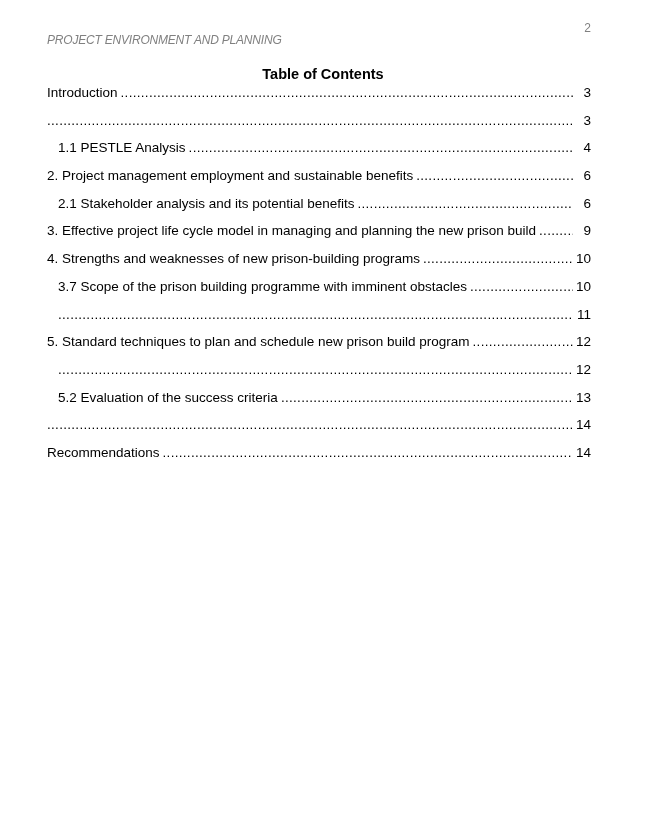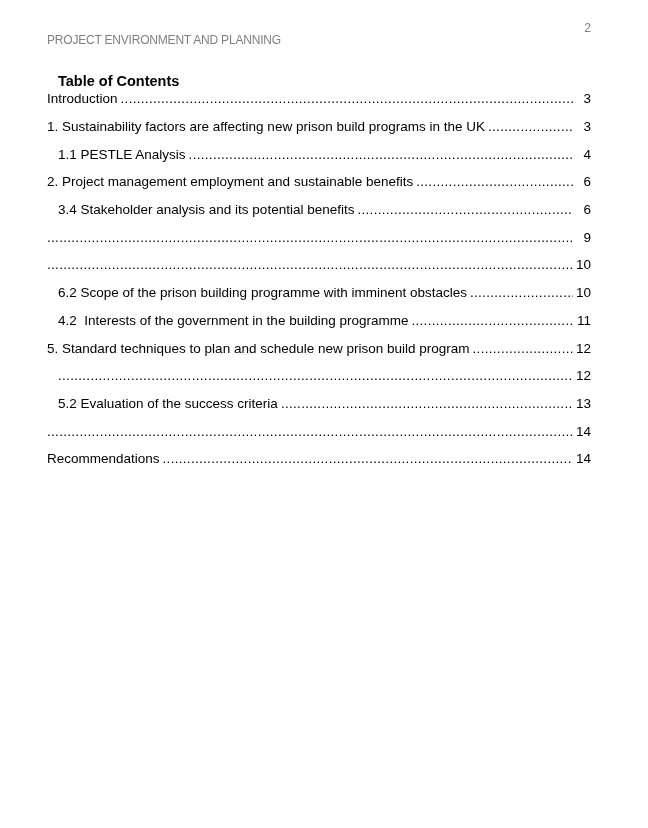--- a/index.html
+++ b/index.html
@@ -17,48 +17,49 @@
     overflow: hidden;
   }
   .running-head {
     position: absolute;
     left: 47px;
     top: 33px;
     font-size: 12px;
     color: #808080;
     letter-spacing: -0.2px;
     white-space: pre;
+    font-style: italic;
   }
   .page-number-top {
     position: absolute;
     right: 57px;
     top: 21px;
     font-size: 12px;
     color: #808080;
   }
   .toc-title {
     position: absolute;
     top: 62px;
     left: 47px;
     width: 544px;
-    margin: 11px;
-    text-align: left;
+    margin: 4px;
+    text-align: center;
     font-size: 14.5px;
     font-weight: bold;
     color: #000000;
   }
   .toc {
     position: absolute;
     top: 85px;
     left: 47px;
     width: 544px;
   }
   .toc-row {
     display: flex;
-    align-items: center;
+    align-items: flex-start;
     height: 27.7px;
     font-size: 13.5px;
     cursor: pointer;
   }
   .toc-row.lvl2 {
     padding-left: 11px;
   }
   .toc-label {
     flex-shrink: 0;
     white-space: pre;
@@ -87,54 +88,54 @@
   <div class="running-head">PROJECT ENVIRONMENT AND PLANNING</div>
   <div class="page-number-top">2</div>
   <h1 class="toc-title">Table of Contents</h1>
   <div class="toc" id="toc-list">
       <div class="toc-row">
         <span class="toc-label">Introduction</span>
         <span class="toc-dots"></span>
         <span class="toc-page">3</span>
       </div>
       <div class="toc-row">
-        <span class="toc-label">1. Sustainability factors are affecting new prison build programs in the UK</span>
         <span class="toc-dots"></span>
         <span class="toc-page">3</span>
       </div>
       <div class="toc-row lvl2">
         <span class="toc-label">1.1 PESTLE Analysis</span>
         <span class="toc-dots"></span>
         <span class="toc-page">4</span>
       </div>
       <div class="toc-row">
         <span class="toc-label">2. Project management employment and sustainable benefits</span>
         <span class="toc-dots"></span>
         <span class="toc-page">6</span>
       </div>
       <div class="toc-row lvl2">
-        <span class="toc-label">3.4 Stakeholder analysis and its potential benefits</span>
+        <span class="toc-label">2.1 Stakeholder analysis and its potential benefits</span>
         <span class="toc-dots"></span>
         <span class="toc-page">6</span>
       </div>
       <div class="toc-row">
+        <span class="toc-label">3. Effective project life cycle model in managing and planning the new prison build</span>
         <span class="toc-dots"></span>
         <span class="toc-page">9</span>
       </div>
       <div class="toc-row">
+        <span class="toc-label">4. Strengths and weaknesses of new prison-building programs</span>
         <span class="toc-dots"></span>
         <span class="toc-page">10</span>
       </div>
       <div class="toc-row lvl2">
-        <span class="toc-label">6.2 Scope of the prison building programme with imminent obstacles</span>
+        <span class="toc-label">3.7 Scope of the prison building programme with imminent obstacles</span>
         <span class="toc-dots"></span>
         <span class="toc-page">10</span>
       </div>
       <div class="toc-row lvl2">
-        <span class="toc-label">4.2  Interests of the government in the building programme</span>
         <span class="toc-dots"></span>
         <span class="toc-page">11</span>
       </div>
       <div class="toc-row">
         <span class="toc-label">5. Standard techniques to plan and schedule new prison build program</span>
         <span class="toc-dots"></span>
         <span class="toc-page">12</span>
       </div>
       <div class="toc-row lvl2">
         <span class="toc-dots"></span>

